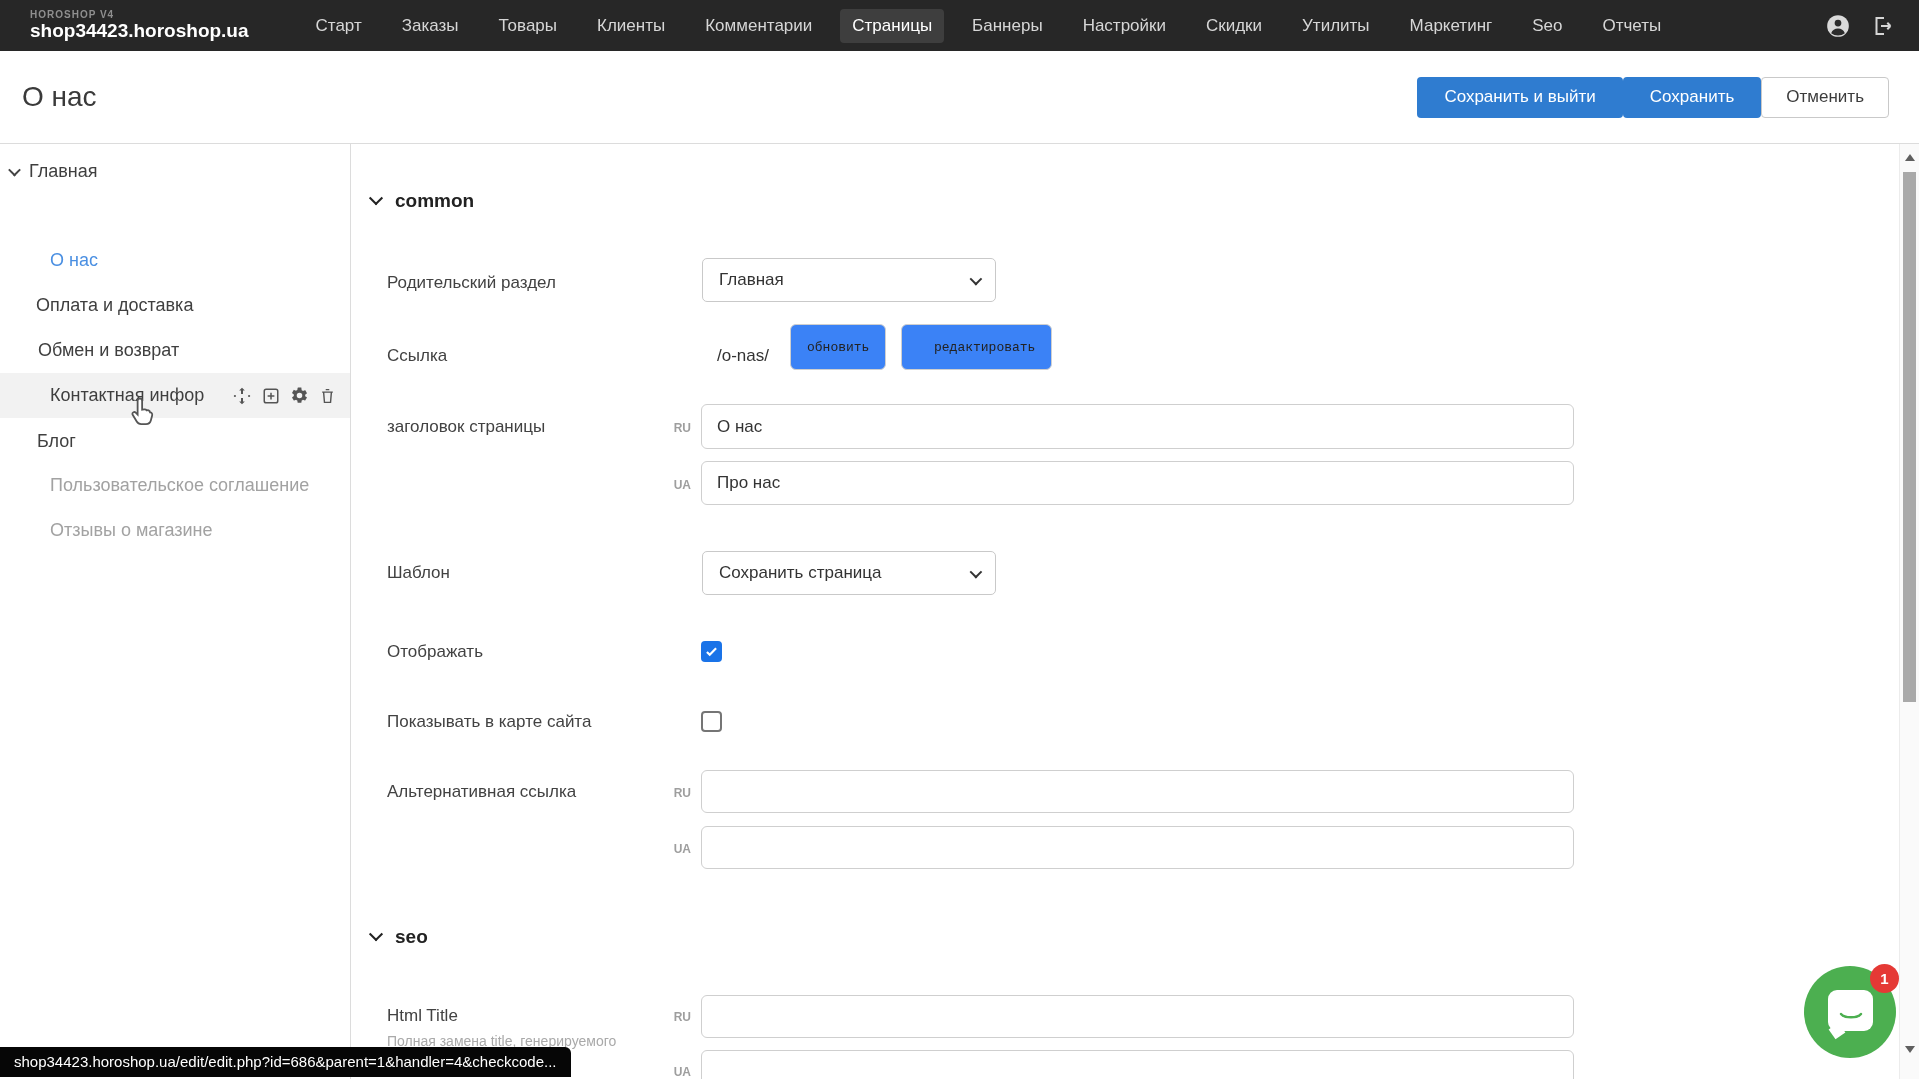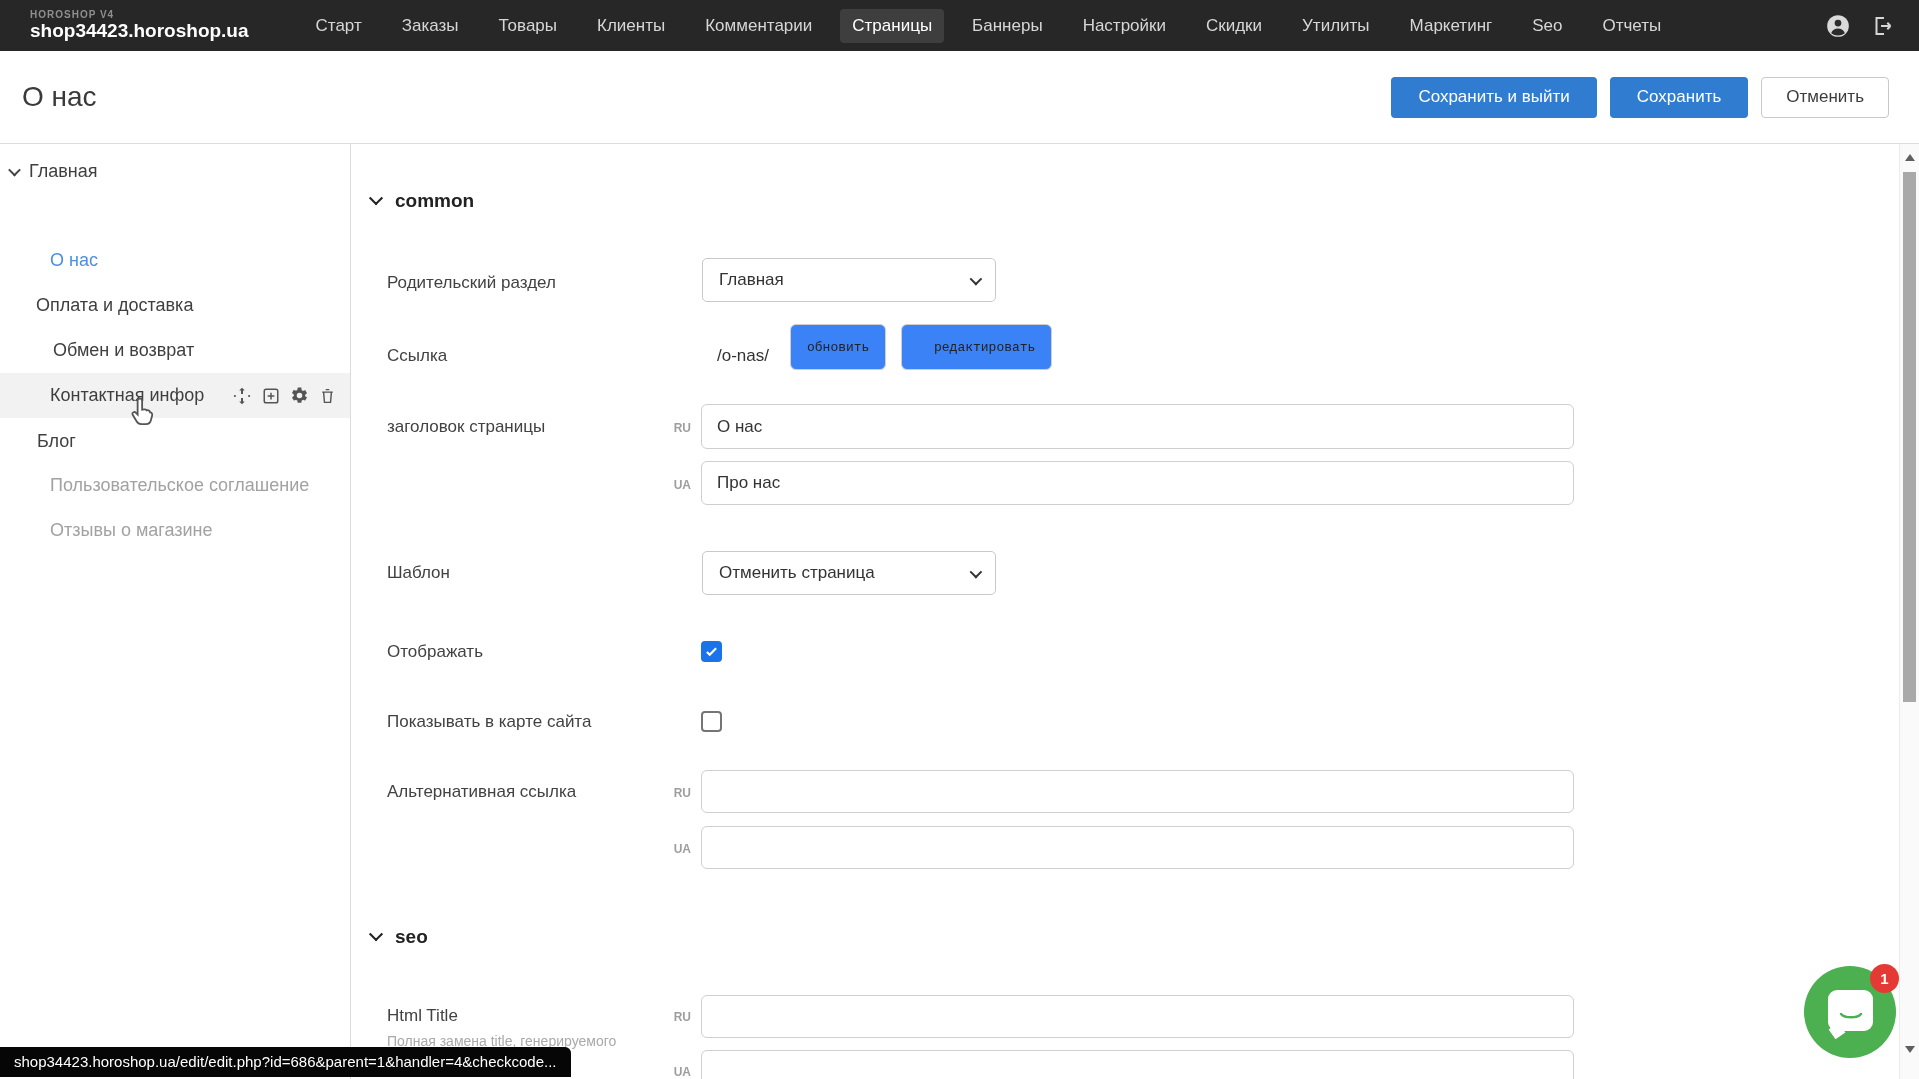--- a/index.html
+++ b/index.html
@@ -17,21 +17,21 @@
   .topnav-item { color:#d6d6d6; font-size:17px; padding:7px 12px; border-radius:4px;
                  cursor:pointer; white-space:nowrap; }
   .topnav-item.active { background:#3e3e3e; color:#ffffff; }
   .topbar-right { margin-left:auto; margin-right:24px; display:flex; align-items:center; gap:18px; }
   .tb-icon { width:26px; height:26px; display:flex; align-items:center; justify-content:center; cursor:pointer; }
 
   
   .header { position:absolute; left:0; top:51px; width:100%; height:93px; background:#fff;
             border-bottom:1px solid #dcdcdc; display:flex; align-items:center; }
   .page-title { margin-left:22px; font-size:28px; color:#3a3a3a; }
-  .header-actions { margin-left:auto; margin-right:30px; display:flex; gap:13px; }
+  .header-actions { margin-left:auto; margin-right:30px; display:flex; }
   .btn { height:41px; border-radius:4px; font-size:17px; display:flex; align-items:center;
          justify-content:center; cursor:pointer; border:1px solid transparent; }
   .btn-blue { background:#2f7cd0; color:#fff; padding:0 26px; }
   .btn-white { background:#fff; color:#3c3c3c; border:1px solid #c9c9c9; padding:0 24px; }
 
   
   .sidebar { position:absolute; left:0; top:144px; width:351px; bottom:0; background:#fff;
              border-right:1px solid #dcdcdc; }
   .tree-row { position:absolute; left:0; width:100%; height:45px; display:flex; align-items:center;
               font-size:18px; color:#3f3f3f; cursor:pointer; }
@@ -156,21 +156,21 @@
     <div class="tree-row" style="top:5px; padding-left:10px; gap:10px;">
       <span class="chev chev-down"></span>
       <span class="lbl">Главная</span>
     </div>
     <div class="tree-row active" style="top:94px; padding-left:50px;">
       <span class="lbl">О нас</span>
     </div>
     <div class="tree-row" style="top:139px; padding-left:36px;">
       <span class="lbl">Оплата и доставка</span>
     </div>
-    <div class="tree-row" style="top:184px; padding-left:53px;">
+    <div class="tree-row" style="top:184px; padding-left:38px;">
       <span class="lbl">Обмен и возврат</span>
     </div>
     <div class="tree-row hovered" style="top:229px; padding-left:50px;">
       <span class="lbl">Контактная инфор</span>
       <div class="row-icons">
         <svg width="20" height="20" viewBox="0 0 24 24">
           <path d="M12 2l3.4 3.4h-2.2v4.2h-2.4V5.4H8.6L12 2zm0 20l-3.4-3.4h2.2v-4.2h2.4v4.2h2.2L12 22z" fill="#555"></path>
           <circle cx="3.5" cy="12" r="1.3" fill="#555"></circle>
             <circle cx="20.5" cy="12" r="1.3" fill="#555"></circle>
         </svg>
@@ -219,21 +219,21 @@
     <div class="mini-btn" style="left:549px; top:180px;padding-left:32px;">редактировать</div>
 
     <div class="flabel" style="left:35px; top:273px;">заголовок страницы</div>
     <div class="lang" style="left:295px; top:277px;">RU</div>
     <input class="txt" style="left: 349px; top: 260px;" value="О нас">
     <div class="lang" style="left:295px; top:334px;">UA</div>
     <input class="txt" style="left: 349px; top: 317px; height: 44px;" value="Про нас">
 
     <div class="flabel" style="left:35px; top:419px;">Шаблон</div>
     <div class="sel" style="left:350px; top:407px;">
-      <span>Отменить страница</span>
+      <span>Сохранить страница</span>
       <span class="sel-chev"></span>
     </div>
 
     <div class="flabel" style="left:35px; top:498px;">Отображать</div>
     <div class="cb cb-on" style="left:349px; top:497px;">
       <svg width="15" height="15" viewBox="0 0 18 18">
         <path d="M3.5 9.5l3.4 3.4 7.6-7.8" stroke="#fff" stroke-width="2.6" fill="none"></path>
       </svg>
     </div>
 

